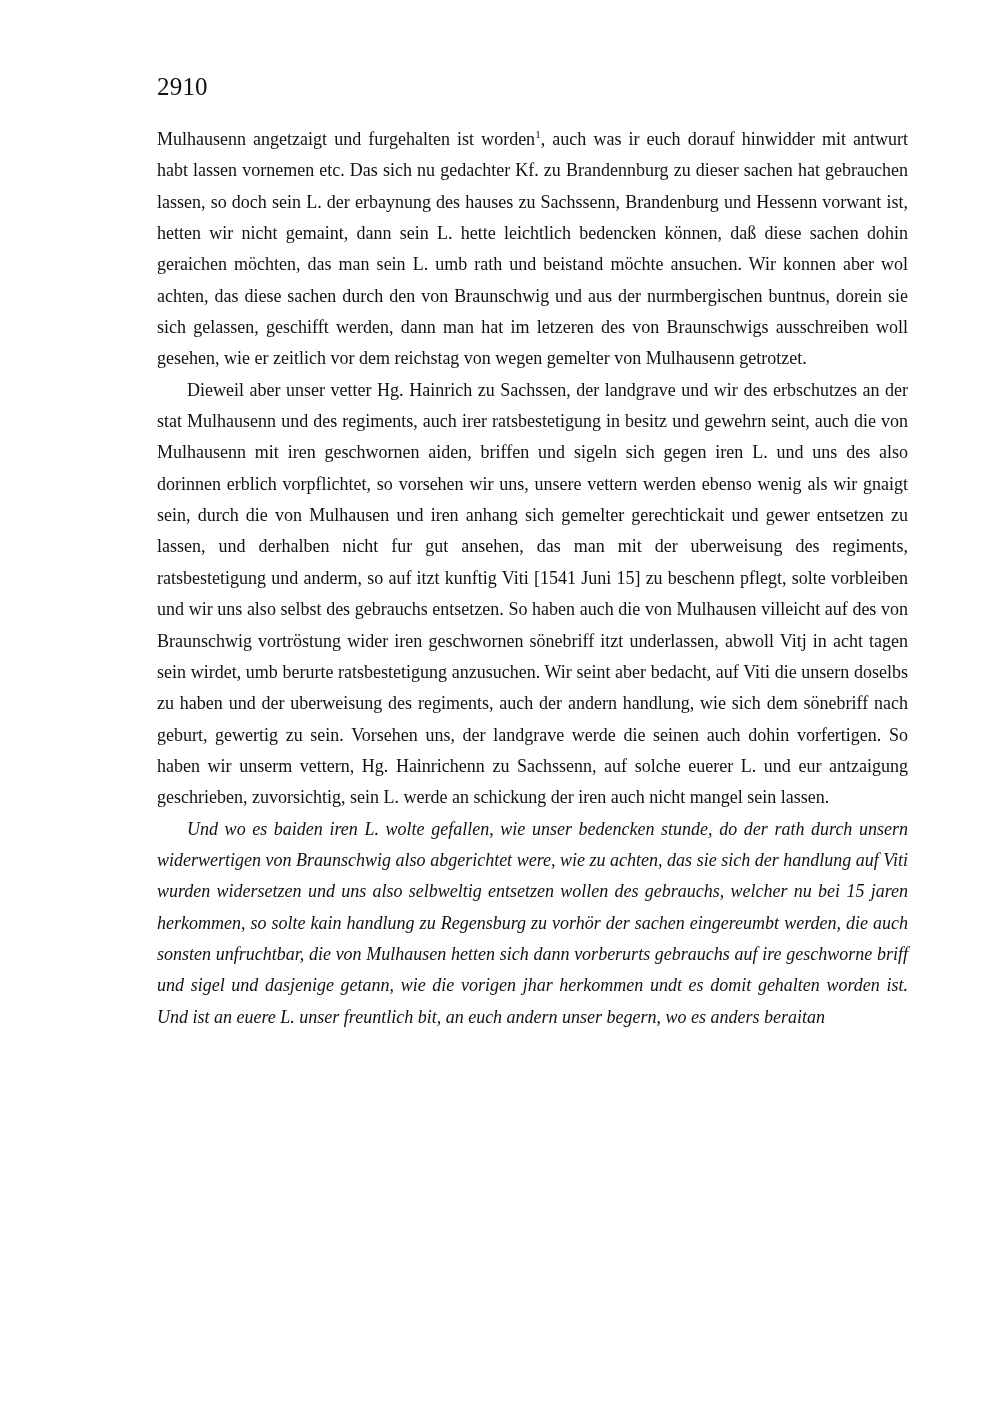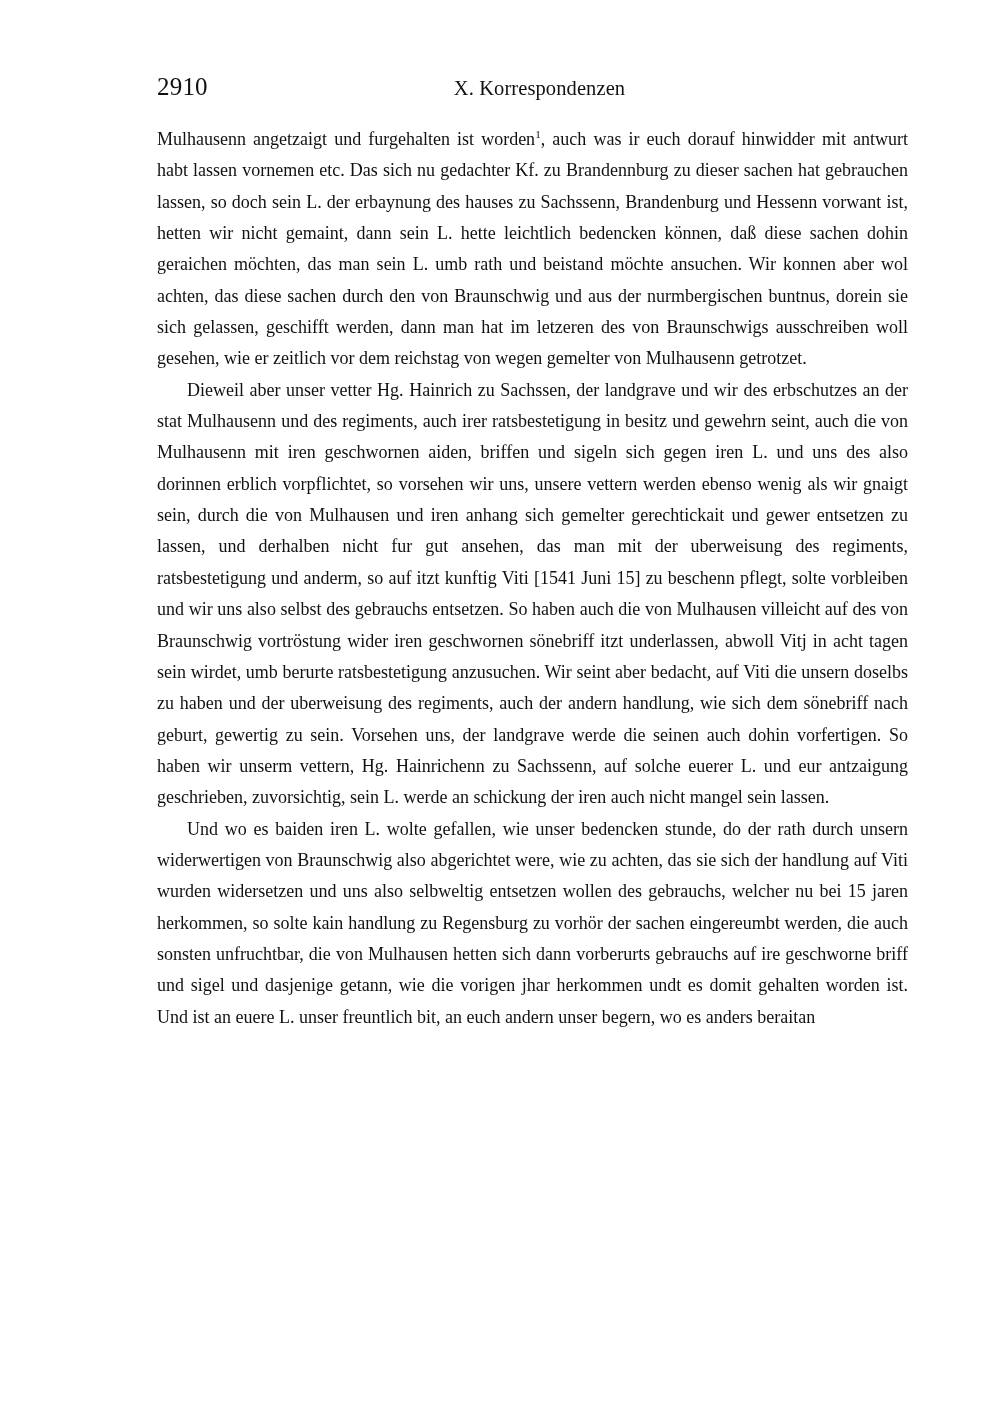--- a/index.html
+++ b/index.html
@@ -67,38 +67,38 @@
   }
   .body-text p {
     margin: 0;
     text-indent: 0;
   }
   .body-text p.indented {
     text-indent: 30px;
   }
   .body-text p:last-child {
     text-align: justify;
+    font-style: italic;
   }
   .date-note {
   }
   sup.fn-ref {
     font-size: 0.62em;
     vertical-align: super;
     line-height: 0;
   }
 </style>
 </head>
 <body>
 
 <div class="page">
   <div class="content">
 
     <div class="running-head">
       <div class="folio">2910</div>
-      <div class="head-title">X. Korrespondenzen</div>
     </div>
 
     <div class="body-text">
 
       <p><span>Mulhausenn angetzaigt und furgehalten ist worden</span><sup class="fn-ref">1</sup><span>, auch was ir euch dorauf hinwidder mit antwurt habt lassen vornemen etc. Das sich nu gedachter Kf. zu Brandennburg zu dieser sachen hat gebrauchen lassen, so doch sein L. der erbaynung des hauses zu Sachssenn, Brandenburg und Hessenn vorwant ist, hetten wir nicht gemaint, dann sein L. hette leichtlich bedencken können, daß diese sachen dohin geraichen möchten, das man sein L. umb rath und beistand möchte ansuchen. Wir konnen aber wol achten, das diese sachen durch den von Braunschwig und aus der nurmbergischen buntnus, dorein sie sich gelassen, geschifft werden, dann man hat im letzeren des von Braunschwigs ausschreiben woll gesehen, wie er zeitlich vor dem reichstag von wegen gemelter von Mulhausenn getrotzet.</span></p>
 
       <p class="indented"><span>Dieweil aber unser vetter Hg. Hainrich zu Sachssen, der landgrave und wir des erbschutzes an der stat Mulhausenn und des regiments, auch irer ratsbestetigung in besitz und gewehrn seint, auch die von Mulhausenn mit iren geschwornen aiden, briffen und sigeln sich gegen iren L. und uns des also dorinnen erblich vorpflichtet, so vorsehen wir uns, unsere vettern werden ebenso wenig als wir gnaigt sein, durch die von Mulhausen und iren anhang sich gemelter gerechtickait und gewer entsetzen zu lassen, und derhalben nicht fur gut ansehen, das man mit der uberweisung des regiments, ratsbestetigung und anderm, so auf itzt kunftig Viti </span><span class="date-note">[1541 Juni 15]</span><span> zu beschenn pflegt, solte vorbleiben und wir uns also selbst des gebrauchs entsetzen. So haben auch die von Mulhausen villeicht auf des von Braunschwig vortröstung wider iren geschwornen sönebriff itzt underlassen, abwoll Vitj in acht tagen sein wirdet, umb berurte ratsbestetigung anzusuchen. Wir seint aber bedacht, auf Viti die unsern doselbs zu haben und der uberweisung des regiments, auch der andern handlung, wie sich dem sönebriff nach geburt, gewertig zu sein. Vorsehen uns, der landgrave werde die seinen auch dohin vorfertigen. So haben wir unserm vettern, Hg. Hainrichenn zu Sachssenn, auf solche euerer L. und eur antzaigung geschrieben, zuvorsichtig, sein L. werde an schickung der iren auch nicht mangel sein lassen.</span></p>
 
       <p class="indented">Und wo es baiden iren L. wolte gefallen, wie unser bedencken stunde, do der rath durch unsern widerwertigen von Braunschwig also abgerichtet were, wie zu achten, das sie sich der handlung auf Viti wurden widersetzen und uns also selbweltig entsetzen wollen des gebrauchs, welcher nu bei 15 jaren herkommen, so solte kain handlung zu Regensburg zu vorhör der sachen eingereumbt werden, die auch sonsten unfruchtbar, die von Mulhausen hetten sich dann vorberurts gebrauchs auf ire geschworne briff und sigel und dasjenige getann, wie die vorigen jhar herkommen undt es domit gehalten worden ist. Und ist an euere L. unser freuntlich bit, an euch andern unser begern, wo es anders beraitan</p>
 

